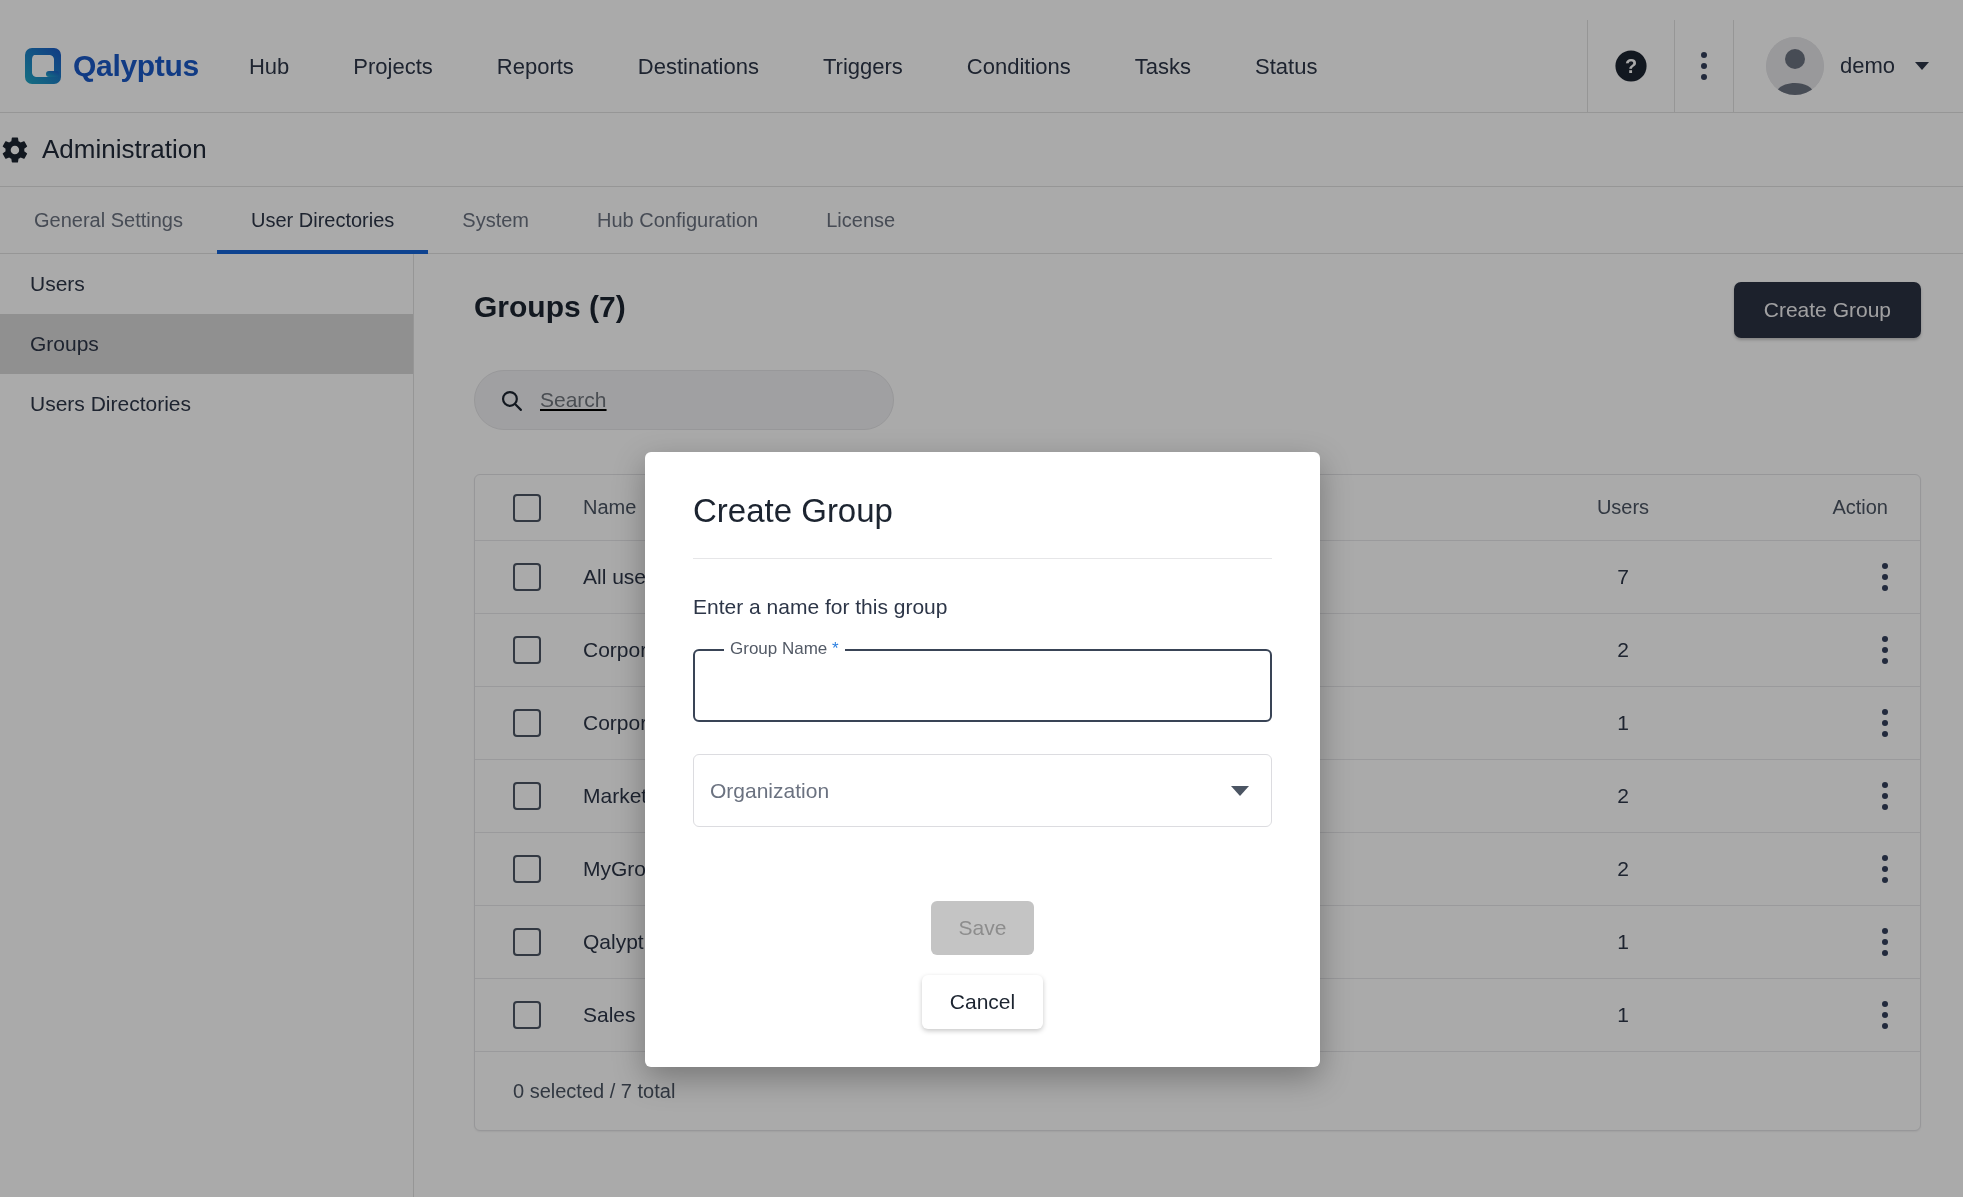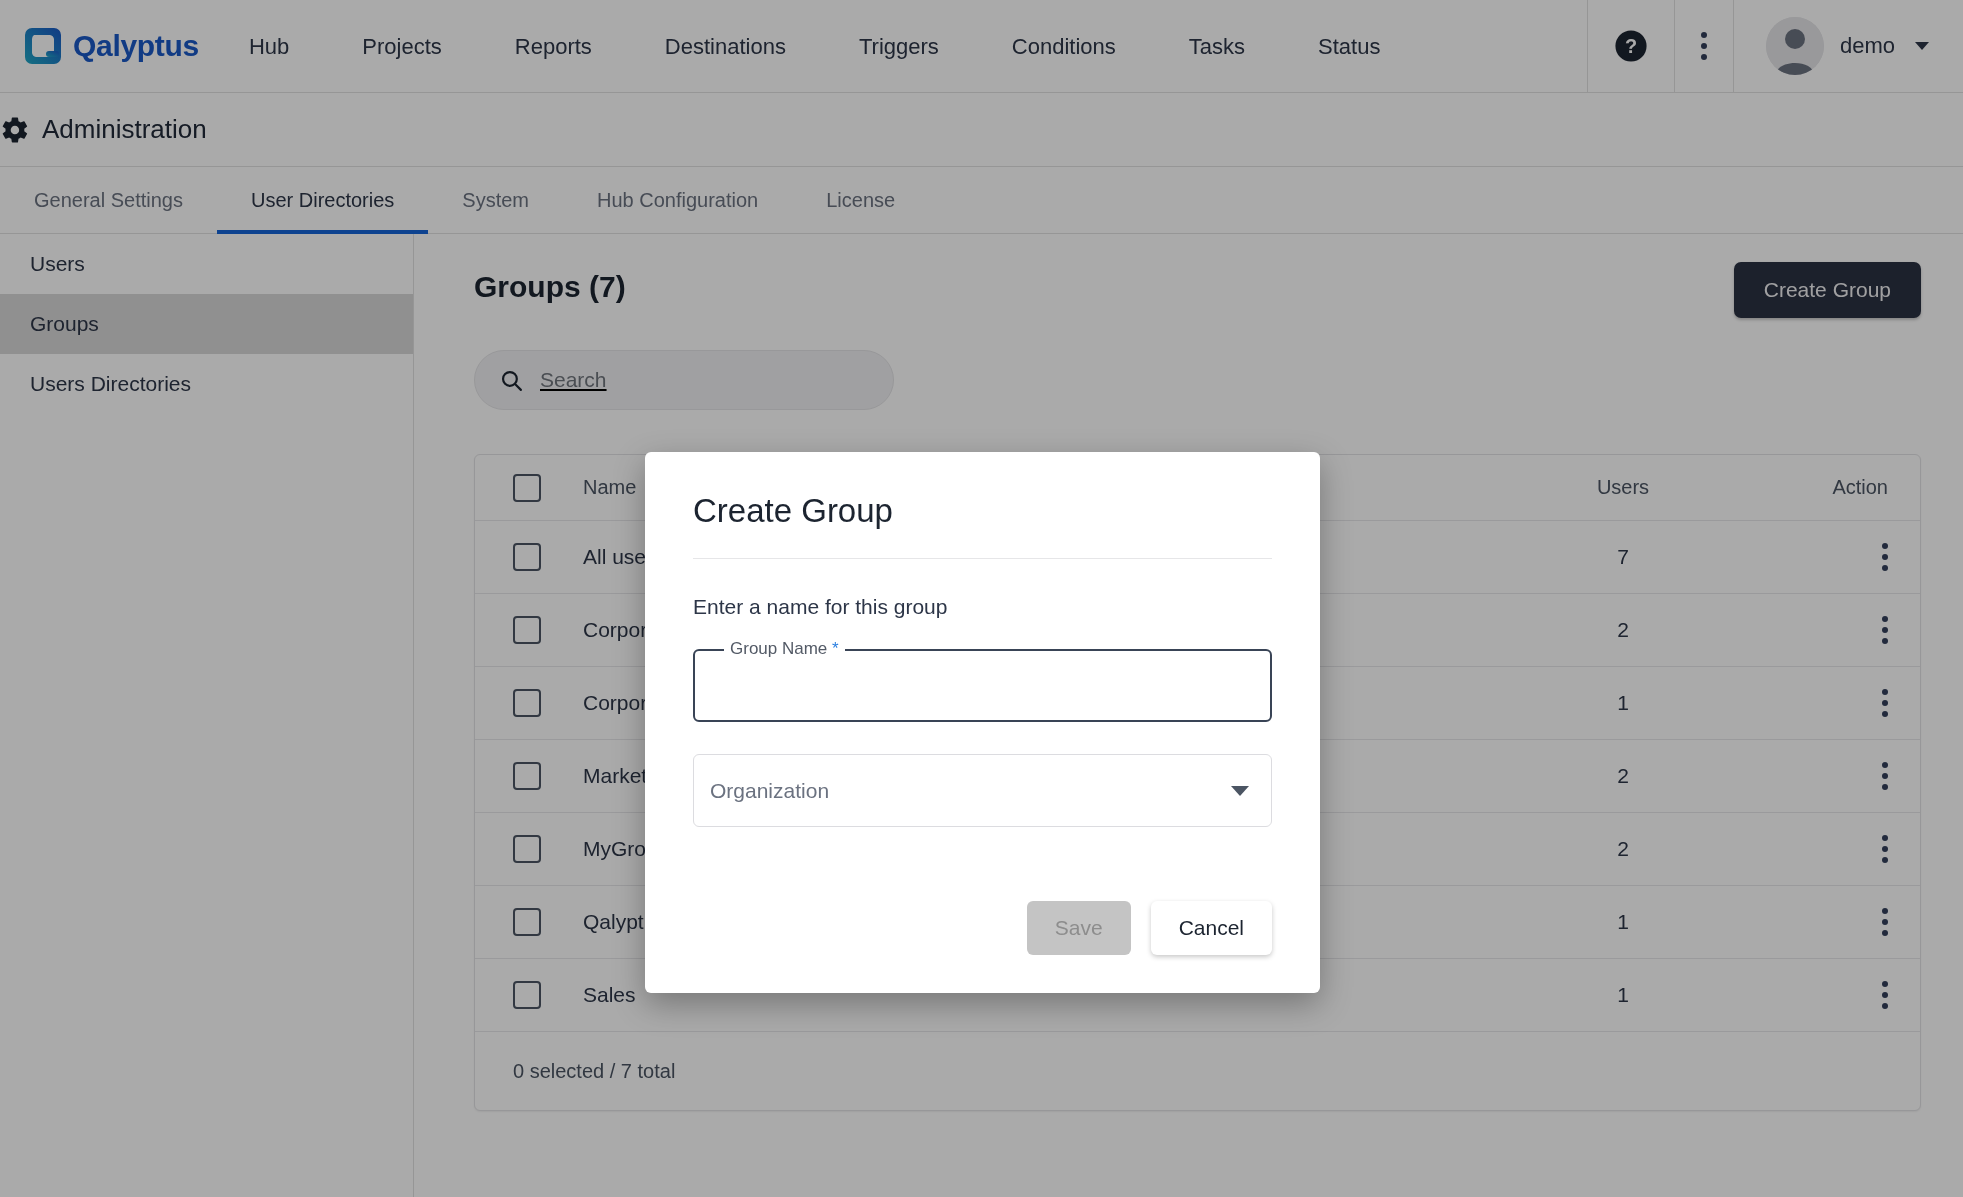--- a/index.html
+++ b/index.html
@@ -7,20 +7,21 @@
     width: 1963px; height: 1197px;
     font-family: "Liberation Sans", sans-serif;
     background: #ffffff;
     overflow: hidden;
   }
 
   
   #page {
     position: absolute; inset: 0;
     background: #22c55e;
+    margin-top: 20px;
   }
   #scrim {
     position: absolute; inset: 0;
     background: rgba(0,0,0,0.335);
     z-index: 40;
   }
 
   
   .topnav {
     height: 93px;
@@ -32,21 +33,21 @@
     display: flex; align-items: center; gap: 9px;
     padding: 0 22px 0 22px;
     min-width: 212px;
   }
   .brand-mark { width: 42px; height: 42px; display:block; }
   .brand-text {
     font-size: 30px; font-weight: 700; color: #1a59c7;
     letter-spacing: -0.3px;
   }
   .navlinks {
-    display: flex; align-items: center; gap: 17px;
+    display: flex; align-items: center; gap: 8px;
     flex: 1;
   }
   .navlink {
     font-size: 22px; color: #2d3648;
     padding: 0 28px; line-height: 93px;
     white-space: nowrap; cursor: pointer;
   }
   .nav-right {
     display: flex; align-items: stretch;
   }
@@ -203,21 +204,21 @@
     padding: 0 22px 0 16px; cursor: pointer;
   }
   .select-value { font-size: 21px; color: #6b7280; }
   .caret {
     width: 0; height: 0; border-left: 9px solid transparent;
     border-right: 9px solid transparent; border-top: 10px solid #4b5563;
   }
 
   .modal-actions {
     margin-top: 74px; display: flex; justify-content: flex-end;
-    align-items: center; gap: 20px;
+    align-items: center; gap: 20px; flex-direction: column;
   }
   .btn {
     font-family: inherit; font-size: 21px; border-radius: 6px;
     padding: 15px 28px; cursor: pointer; border: none;
   }
   .btn-save { background: #c4c4c4; color: #8d8d8d; cursor: default; }
   .btn-cancel {
     background: #ffffff; color: #1c2430;
     box-shadow: 0 2px 5px rgba(0,0,0,0.22);
   }

